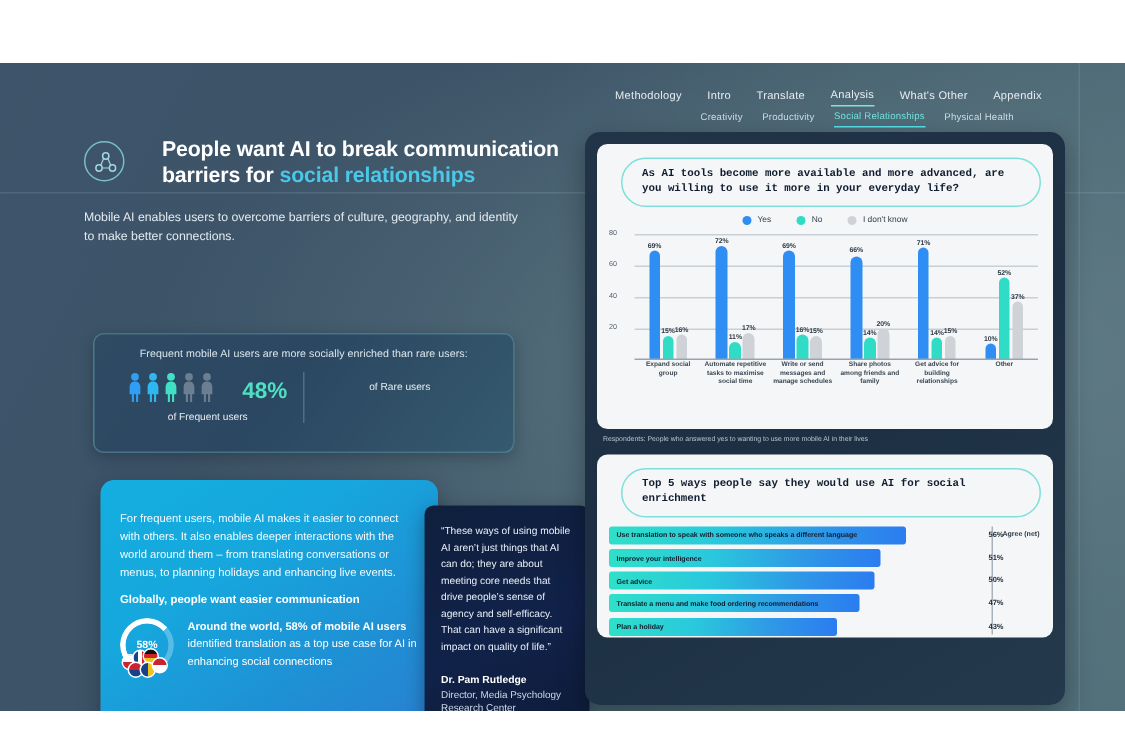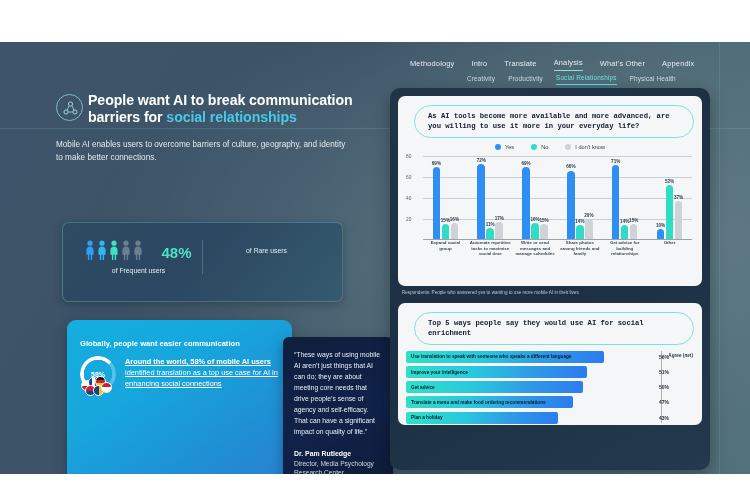--- a/index.html
+++ b/index.html
@@ -46,21 +46,21 @@
   }
   .nav-row2 .nav-item {
     font-size: 6.4px; color: #cfdbe2; letter-spacing: .15px; padding-bottom: 3px;
     white-space: nowrap; cursor: pointer;
   }
   .nav-row2 .nav-item.active { color: #6fe3dd; border-bottom: 1.3px solid #4fd8e0; }
 
   
   .left-col { position: absolute; left: 56px; top: 50px; width: 320px; }
 
-  .head-row { display: flex; gap: 5px; align-items: flex-start; }
+  .head-row { display: flex; gap: 25px; align-items: flex-start; }
   .head-badge {
     width: 27px; height: 27px; border-radius: 50%;
     border: 1.1px solid #7bbfc6; flex: 0 0 27px; position: relative;
     margin-top: 2px;
   }
   .head-badge svg { position:absolute; left:5px; top:5px; }
   .head-title {
     font-size: 14.2px; line-height: 1.22; font-weight: 700; color: #ffffff;
     letter-spacing: -0.1px;
   }
@@ -112,21 +112,21 @@
     background: conic-gradient(from 200deg, #ffffff 0 58%, rgba(255,255,255,.28) 58% 100%);
     -webkit-mask: radial-gradient(circle, transparent 55%, #000 57%);
     mask: radial-gradient(circle, transparent 55%, #000 57%);
   }
   .donut .dlabel {
     position: absolute; inset: 0; display: flex; align-items: center; justify-content: center;
     font-size: 7px; font-weight: 700; color: #ffffff;
   }
   .flags { position:absolute; left: 1px; top: 20px; width: 36px; height: 20px; }
   .flag { position: absolute; width: 11px; height: 11px; border-radius: 50%; border: .7px solid #fff; }
-  .friend-foot-txt { font-size: 7.4px; line-height: 1.5; color: #ffffff; text-decoration: underline; }
+  .friend-foot-txt { font-size: 7.4px; line-height: 1.5; color: #ffffff; }
   .friend-foot-txt b { font-weight: 700; }
 
   
   .quote-card {
     position: absolute; left: 283px; top: 295px; width: 110px; height: 151px;
     border-radius: 6px;
     background: linear-gradient(160deg, #0f1f3d 0%, #11224a 55%, #0e1c38 100%);
     box-shadow: 0 4px 12px rgba(0,0,0,.3);
     padding: 12px 11px;
   }
@@ -233,20 +233,21 @@
           <div class="head-title">
             <span>People want AI to break communication</span><br>
             <span>barriers for </span><span class="accent">social relationships</span>
           </div>
         </div>
       </div>
       <div class="head-sub">Mobile AI enables users to overcome barriers of culture, geography, and identity to make better connections.</div>
     </div>
 
     <div class="enrich-card">
+      <div class="enrich-title">Frequent mobile AI users are more socially enriched than rare users:</div>
       <div class="enrich-row" id="enrich-groups">
           <div class="enrich-half">
             <div class="people">
               <svg width="10" height="20" viewBox="0 0 10 20">
                 <circle cx="5" cy="3.2" r="2.6" fill="#2f9ef4" opacity="1"></circle>
                 <path d="M5 6.4c-2.6 0-3.6 1.8-3.6 4.2v4.2h1.5V20h1.4v-5.2h1.4V20h1.4v-5.2h1.5v-4.2c0-2.4-1-4.2-3.6-4.2z" fill="#2f9ef4" opacity="1"></path>
               </svg>
               <svg width="10" height="20" viewBox="0 0 10 20">
                 <circle cx="5" cy="3.2" r="2.6" fill="#2fb8f0" opacity="1"></circle>
                 <path d="M5 6.4c-2.6 0-3.6 1.8-3.6 4.2v4.2h1.5V20h1.4v-5.2h1.4V20h1.4v-5.2h1.5v-4.2c0-2.4-1-4.2-3.6-4.2z" fill="#2fb8f0" opacity="1"></path>
@@ -267,20 +268,21 @@
             </div>
             <div class="enrich-cap">of Frequent users</div>
           </div>
           <div class="enrich-half divider">
             <div class="enrich-cap">of Rare users</div>
           </div>
         </div>
     </div>
 
     <div class="friend-card">
+      <div class="friend-body">For frequent users, mobile AI makes it easier to connect with others. It also enables deeper interactions with the world around them – from translating conversations or menus, to planning holidays and enhancing live events.</div>
       <div class="friend-strong">Globally, people want easier communication</div>
       <div class="friend-foot">
         <div class="donut">
           <div class="ring"></div>
           <div class="dlabel">58%</div>
           <div class="flags">
             <span class="flag" style="left:0px;  top:4px; background:linear-gradient(180deg,#fff 50%,#cf2230 50%);"></span>
             <span class="flag" style="left:7px;  top:1px; background:linear-gradient(90deg,#16428b 33%,#fff 33% 66%,#cf2230 66%);"></span>
             <span class="flag" style="left:14px; top:0px; background:linear-gradient(180deg,#111 33%,#cf2230 33% 66%,#f0c419 66%);"></span>
             <span class="flag" style="left:4px;  top:9px; background:linear-gradient(180deg,#cf2230 50%,#16428b 50%);"></span>

